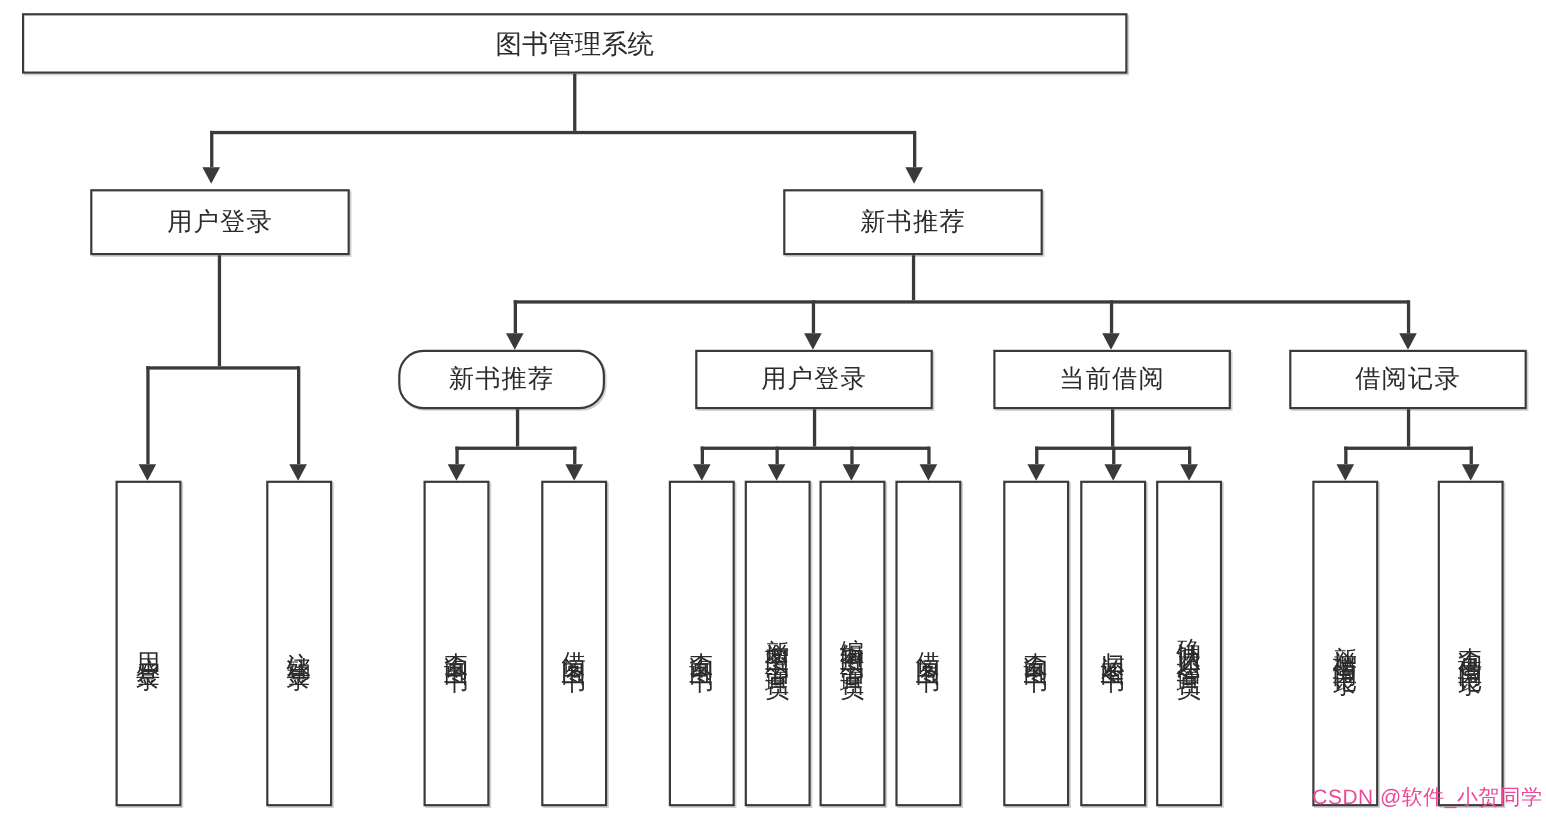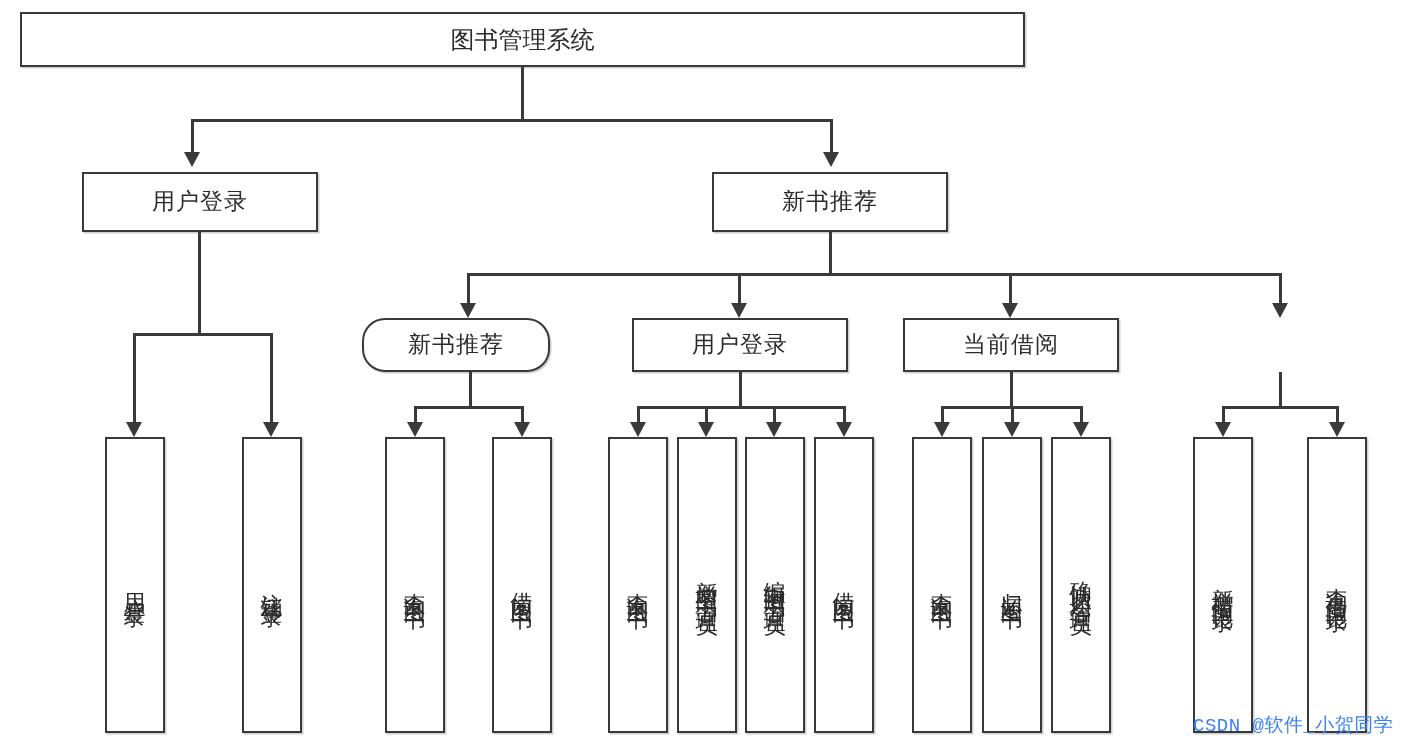--- a/index.html
+++ b/index.html
@@ -57,25 +57,24 @@
   .arrow {
     position: absolute;
     width: 0;
     height: 0;
     border-left: 8px solid transparent;
     border-right: 8px solid transparent;
     border-top: 15px solid #3a3a3a;
   }
   .watermark {
     position: absolute;
-    color: #3b82f6;
+    color: #ec4899;
     font-size: 19px;
     letter-spacing: 0.5px;
     white-space: nowrap;
-    font-family: Liberation Mono, monospace;
   }
 </style>
 </head>
 <body>
 
 <div id="canvas">
 
   <div class="node root" style="left:20px; top:12px; width:1005px; height:55px;">图书管理系统</div>
 
   <div class="edge vline" style="left:521px; top:67px; height:52px;"></div>
@@ -105,20 +104,21 @@
   <div class="edge vline" style="left:738px; top:273px; height:30px;"></div>
   <div class="arrow" style="left:731px; top:303px;"></div>
   <div class="edge vline" style="left:1009px; top:273px; height:30px;"></div>
   <div class="arrow" style="left:1002px; top:303px;"></div>
   <div class="edge vline" style="left:1279px; top:273px; height:30px;"></div>
   <div class="arrow" style="left:1272px; top:303px;"></div>
 
   <div class="node h" style="left:362px; top:318px; width:188px; height:54px;border-radius:23px;">新书推荐</div>
   <div class="node h" style="left:632px; top:318px; width:216px; height:54px;">用户登录</div>
   <div class="node h" style="left:903px; top:318px; width:216px; height:54px;text-align:center;">当前借阅</div>
+  <div class="node h" style="left:1172px; top:318px; width:216px; height:54px;">借阅记录</div>
 
   <div class="edge vline" style="left:469px; top:372px; height:34px;"></div>
   <div class="edge hline" style="left:414px; top:406px; width:110px;"></div>
   <div class="edge vline" style="left:414px; top:406px; height:16px;"></div>
   <div class="arrow" style="left:407px; top:422px;"></div>
   <div class="edge vline" style="left:521px; top:406px; height:16px;"></div>
   <div class="arrow" style="left:514px; top:422px;"></div>
 
   <div class="edge vline" style="left:739px; top:372px; height:34px;"></div>
   <div class="edge hline" style="left:637px; top:406px; width:208px;"></div>

